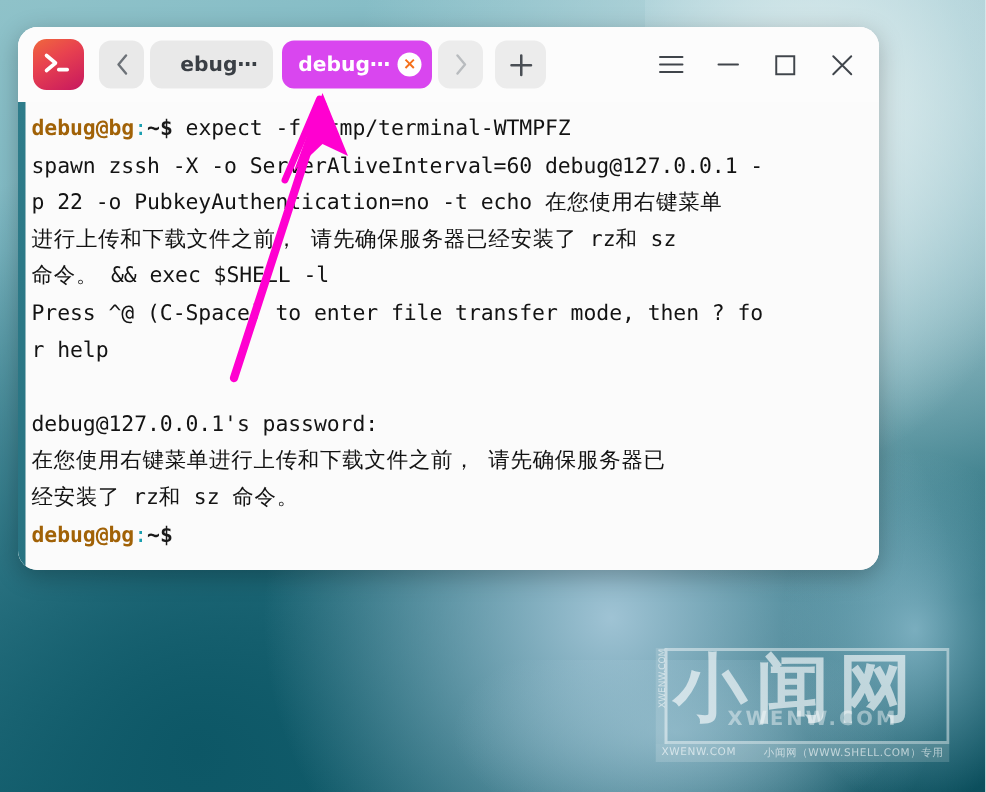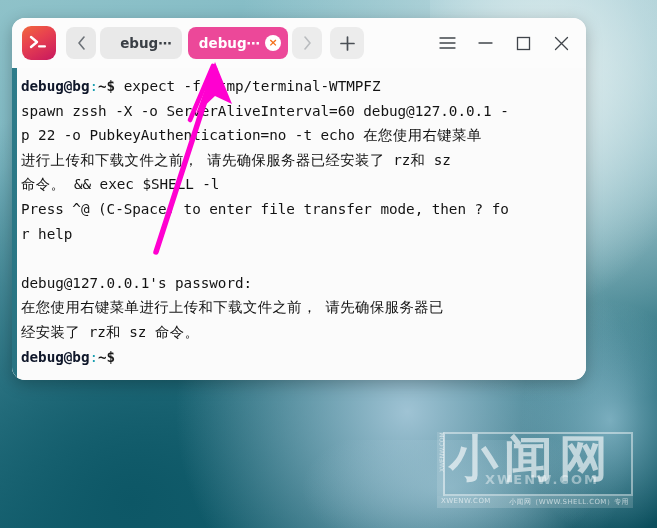--- a/index.html
+++ b/index.html
@@ -82,21 +82,21 @@
     overflow: hidden;
   }
   .tab.inactive {
     background: #e9e9e9;
     color: #3a3f45;
     width: 82px;
     padding-left: 10px;
     margin-right: 4px;
   }
   .tab.active {
-    background: #ec4899;
+    background: #d946ef;
     color: #ffffff;
     width: 100px;
     padding: 0 6px 0 10px;
     margin: 0 2px;
     position: relative;
   }
   .tab-label { overflow: hidden; text-overflow: clip; }
   .tab-close {
     width: 16px; height: 16px;
     border-radius: 50%;
@@ -148,21 +148,21 @@
     padding: 6px 0 0 4px;
     font-family: "DejaVu Sans Mono", monospace;
     font-size: 14.3px;
     line-height: 24.6px;
     color: #131313;
     white-space: pre;
     overflow: hidden;
     letter-spacing: -0.05px;
   }
   .ln { min-height: 24.6px; }
-  .c-user { color: #0f172a; font-weight: 700; }
+  .c-user { color: #a16207; font-weight: 700; }
   .c-colon { color: #1a9fb0; }
   .c-path { color: #1a1a1a; font-weight: 700; }
   .c-plain { color: #131313; }
   .cjk { font-family: "DejaVu Sans", sans-serif; letter-spacing: 0.5px; }
 
   
   #arrow {
     position: absolute;
     left: 0; top: 0;
     width: 657px; height: 528px;

